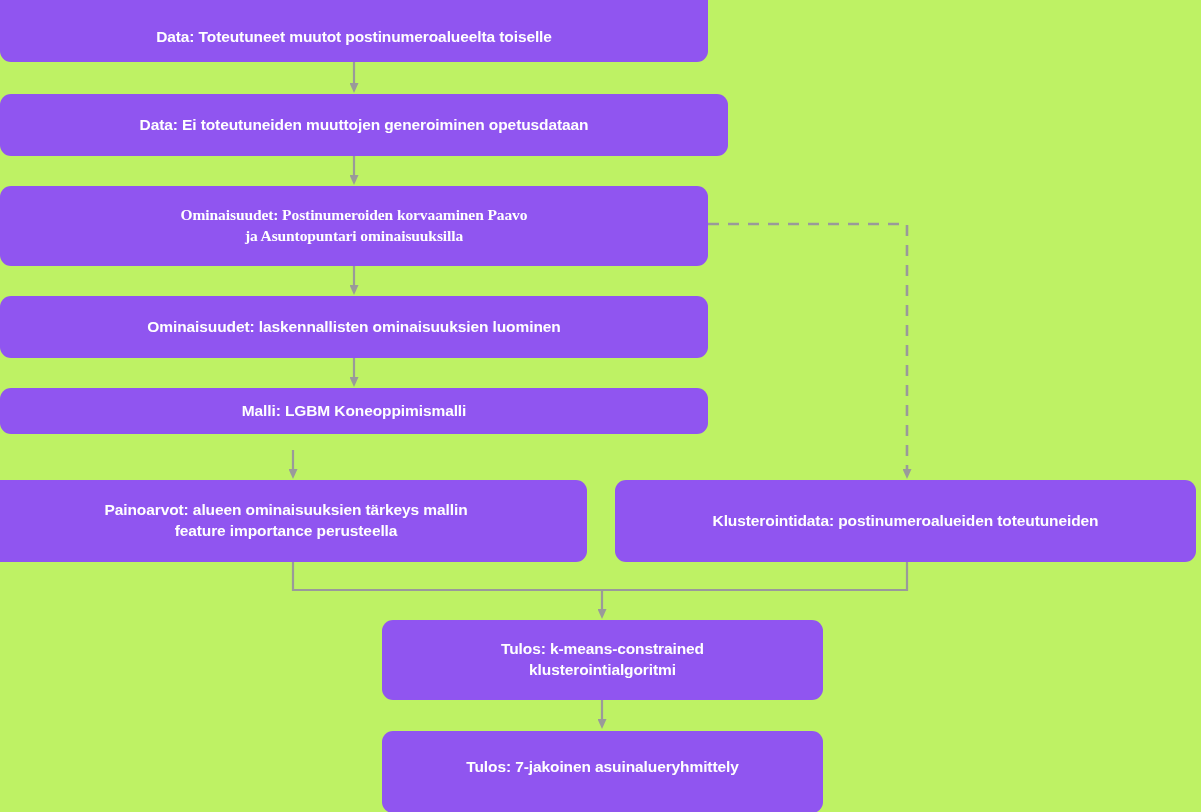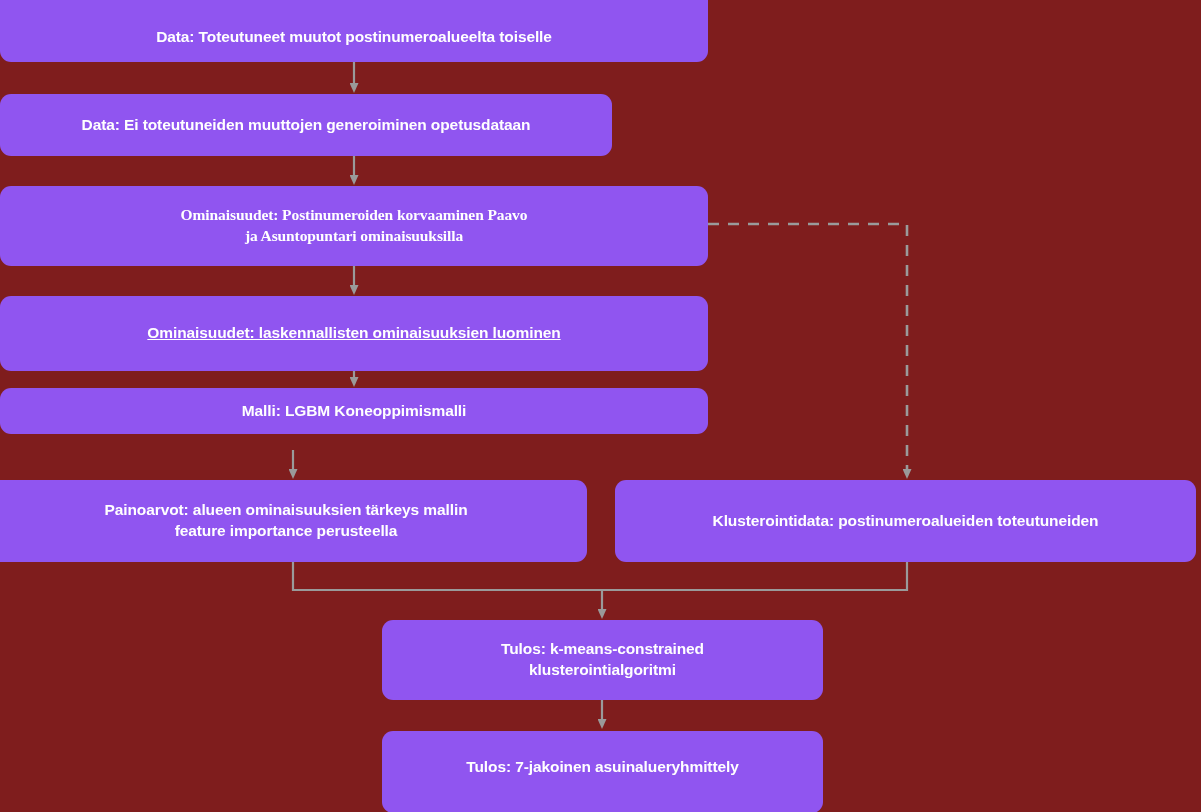--- a/index.html
+++ b/index.html
@@ -11,21 +11,21 @@
   body {
     width: 1201px;
     height: 812px;
     overflow: hidden;
     font-family: "Liberation Sans", "DejaVu Sans", sans-serif;
   }
   #canvas {
     position: relative;
     width: 1201px;
     height: 812px;
-    background: #7f1d1d;
+    background: #bef264;
   }
   .node {
     position: absolute;
     background: #9055f0;
     border-radius: 11px;
     color: #ffffff;
     font-size: 15.5px;
     font-weight: bold;
     letter-spacing: -0.1px;
     display: flex;
@@ -88,26 +88,26 @@
       <line x1="602" y1="590" x2="602" y2="610" stroke="#9a9a9a" stroke-width="2.2" marker-end="url(#arrowhead)"></line>
     </g>
 
     <g>
       <line x1="602" y1="700" x2="602" y2="720" stroke="#9a9a9a" stroke-width="2.2" marker-end="url(#arrowhead)"></line>
     </g>
   </svg>
 
   <div class="node" style="left:0px; top:-18px; width:708px; height:80px; align-items:flex-end; padding-bottom:14px;">Data: Toteutuneet muutot postinumeroalueelta toiselle</div>
 
-  <div class="node" style="left:0px; top:94px; width:612px; height:62px;">Data: Ei toteutuneiden muuttojen generoiminen opetusdataan</div>
+  <div class="node" style="left:0px; top:94px; width:728px; height:62px;">Data: Ei toteutuneiden muuttojen generoiminen opetusdataan</div>
 
   <div class="node" style="left:0px; top:186px; width:708px; height:80px;font-family:Liberation Serif, serif;">Ominaisuudet: Postinumeroiden korvaaminen Paavo
 ja Asuntopuntari ominaisuuksilla</div>
 
-  <div class="node" style="left:0px; top:296px; width:708px; height:75px;text-decoration:underline;">Ominaisuudet: laskennallisten ominaisuuksien luominen</div>
+  <div class="node" style="left:0px; top:296px; width:708px; height:62px;">Ominaisuudet: laskennallisten ominaisuuksien luominen</div>
 
   <div class="node" style="left:0px; top:388px; width:708px; height:46px;">Malli: LGBM Koneoppimismalli</div>
 
   <div class="node" style="left:-15px; top:480px; width:602px; height:82px;">Painoarvot: alueen ominaisuuksien tärkeys mallin
 feature importance perusteella</div>
 
   <div class="node" style="left:615px; top:480px; width:581px; height:82px;">Klusterointidata: postinumeroalueiden toteutuneiden</div>
 
   <div class="node" style="left:382px; top:620px; width:441px; height:80px;">Tulos: k-means-constrained
 klusterointialgoritmi</div>

